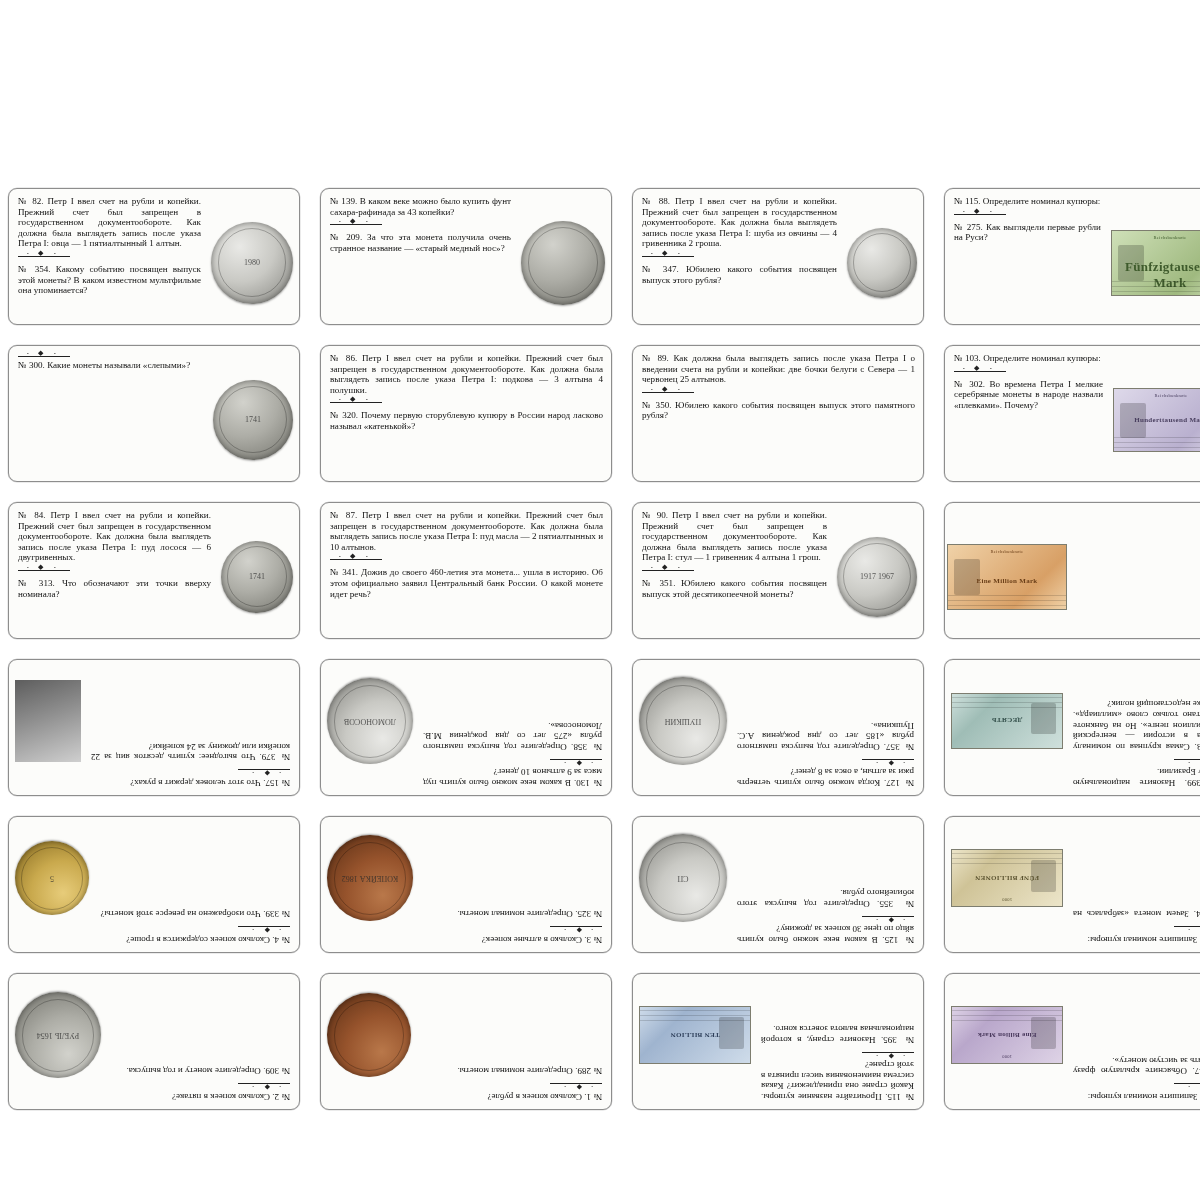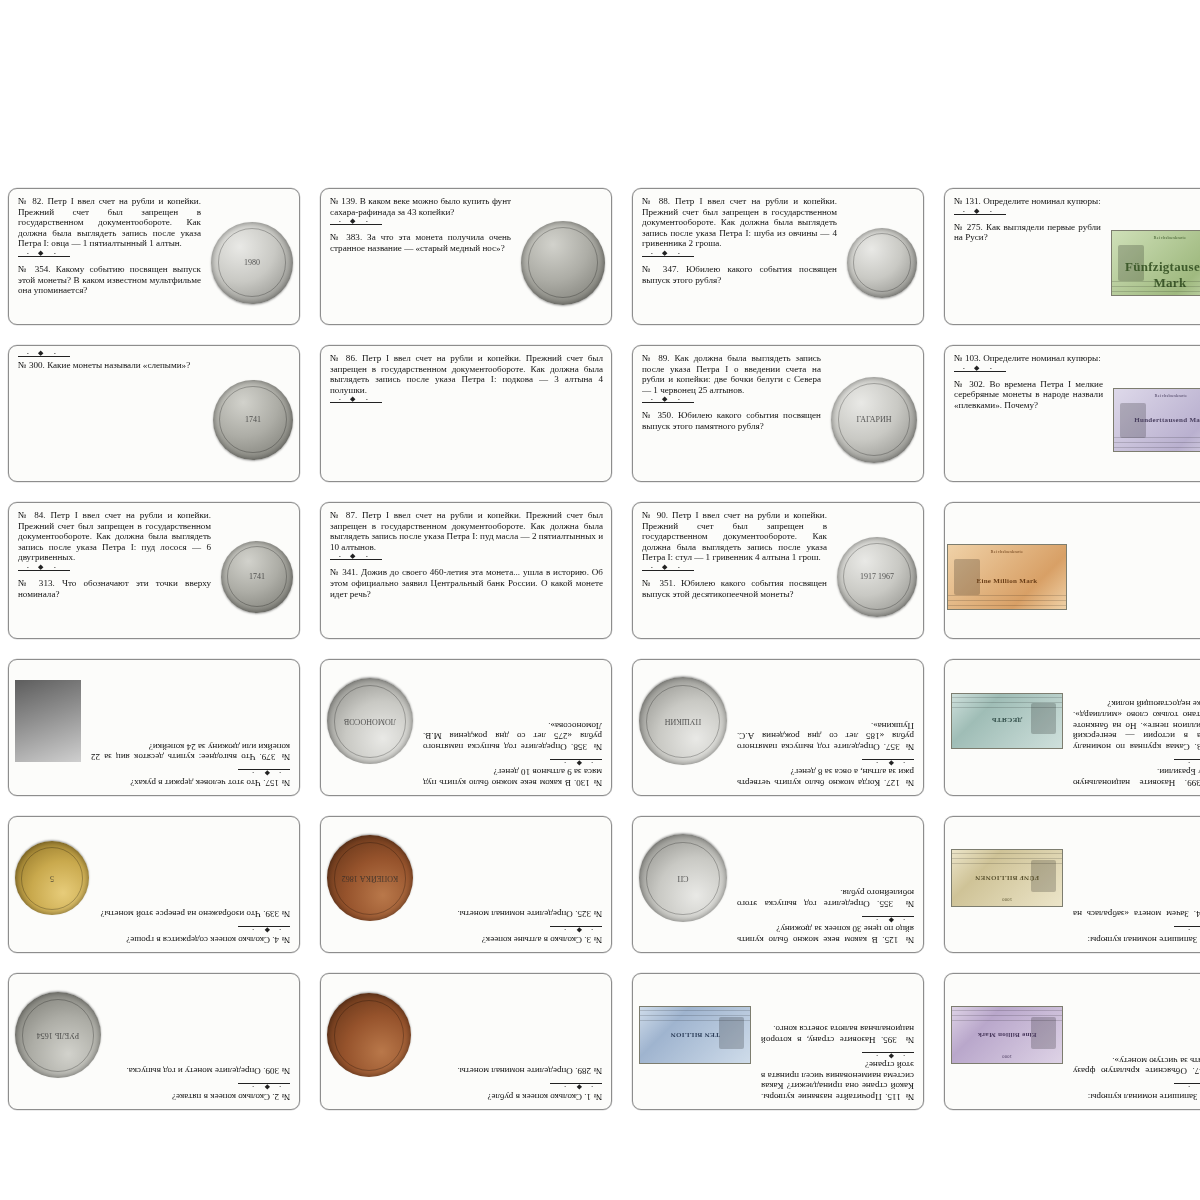--- a/index.html
+++ b/index.html
@@ -59,21 +59,21 @@
           </div>
         </div>
       </div>
       <div class="card">
         <div class="txtcol">
           <p class="q">№ 139. В каком веке можно было купить фунт сахара-рафинада за 43 копейки?</p>
           <div class="sep">
             <span class="d1">•</span>
             <span class="d2">•</span>
           </div>
-          <p class="q">№ 383. За что эта монета получила очень странное название — «старый медный нос»?</p>
+          <p class="q">№ 209. За что эта монета получила очень странное название — «старый медный нос»?</p>
         </div>
         <div class="imgcol">
           <div class="coin silverdark" style="width: 84px; height: 84px;">
             <div class="inner"></div>
             <div class="glyph"></div>
           </div>
         </div>
       </div>
       <div class="card">
         <div class="txtcol">
@@ -86,21 +86,21 @@
         </div>
         <div class="imgcol">
           <div class="coin silver" style="width: 70px; height: 70px;">
             <div class="inner"></div>
             <div class="glyph"></div>
           </div>
         </div>
       </div>
       <div class="card">
         <div class="txtcol">
-          <p class="q">№ 131. Определите номинал купюры:</p>
+          <p class="q">№ 115. Определите номинал купюры:</p>
           <div class="sep">
             <span class="d1">•</span>
             <span class="d2">•</span>
           </div>
           <p class="q">№ 275. Как выглядели первые рубли на Руси?</p>
         </div>
         <div class="imgcol">
           <div class="note" style="width: 118px; height: 66px; background: linear-gradient(135deg, rgb(207, 224, 184) 0%, rgb(159, 185, 127) 70%, rgb(207, 224, 184) 100%);">
             <div class="portrait" style="left: 6px; top: 14px; width: 26px; height: 36px;"></div>
             <div class="nt" style="top: 4px; font-size: 4.5px; color: rgb(63, 91, 44);">Reichsbanknote</div>
@@ -126,36 +126,31 @@
           </div>
         </div>
       </div>
       <div class="card">
         <div class="txtcol">
           <p class="q">№ 86. Петр I ввел счет на рубли и копейки. Прежний счет был запрещен в государственном документообороте. Как должна была выглядеть запись после указа Петра I: подкова — 3 алтына 4 полушки.</p>
           <div class="sep">
             <span class="d1">•</span>
             <span class="d2">•</span>
           </div>
+          <p class="q">№ 320. Почему первую сторублевую купюру в России народ ласково называл «катенькой»?</p>
         </div>
       </div>
       <div class="card">
         <div class="txtcol">
           <p class="q">№ 89. Как должна была выглядеть запись после указа Петра I о введении счета на рубли и копейки: две бочки белуги с Севера — 1 червонец 25 алтынов.</p>
           <div class="sep">
             <span class="d1">•</span>
             <span class="d2">•</span>
           </div>
           <p class="q">№ 350. Юбилею какого события посвящен выпуск этого памятного рубля?</p>
-        </div>
-        <div class="imgcol">
-          <div class="coin silver" style="width: 86px; height: 86px;">
-            <div class="inner"></div>
-            <div class="glyph">ГАГАРИН</div>
-          </div>
         </div>
       </div>
       <div class="card">
         <div class="txtcol">
           <p class="q">№ 103. Определите номинал купюры:</p>
           <div class="sep">
             <span class="d1">•</span>
             <span class="d2">•</span>
           </div>
           <p class="q">№ 302. Во времена Петра I мелкие серебряные монеты в народе назвали «плевками». Почему?</p>

